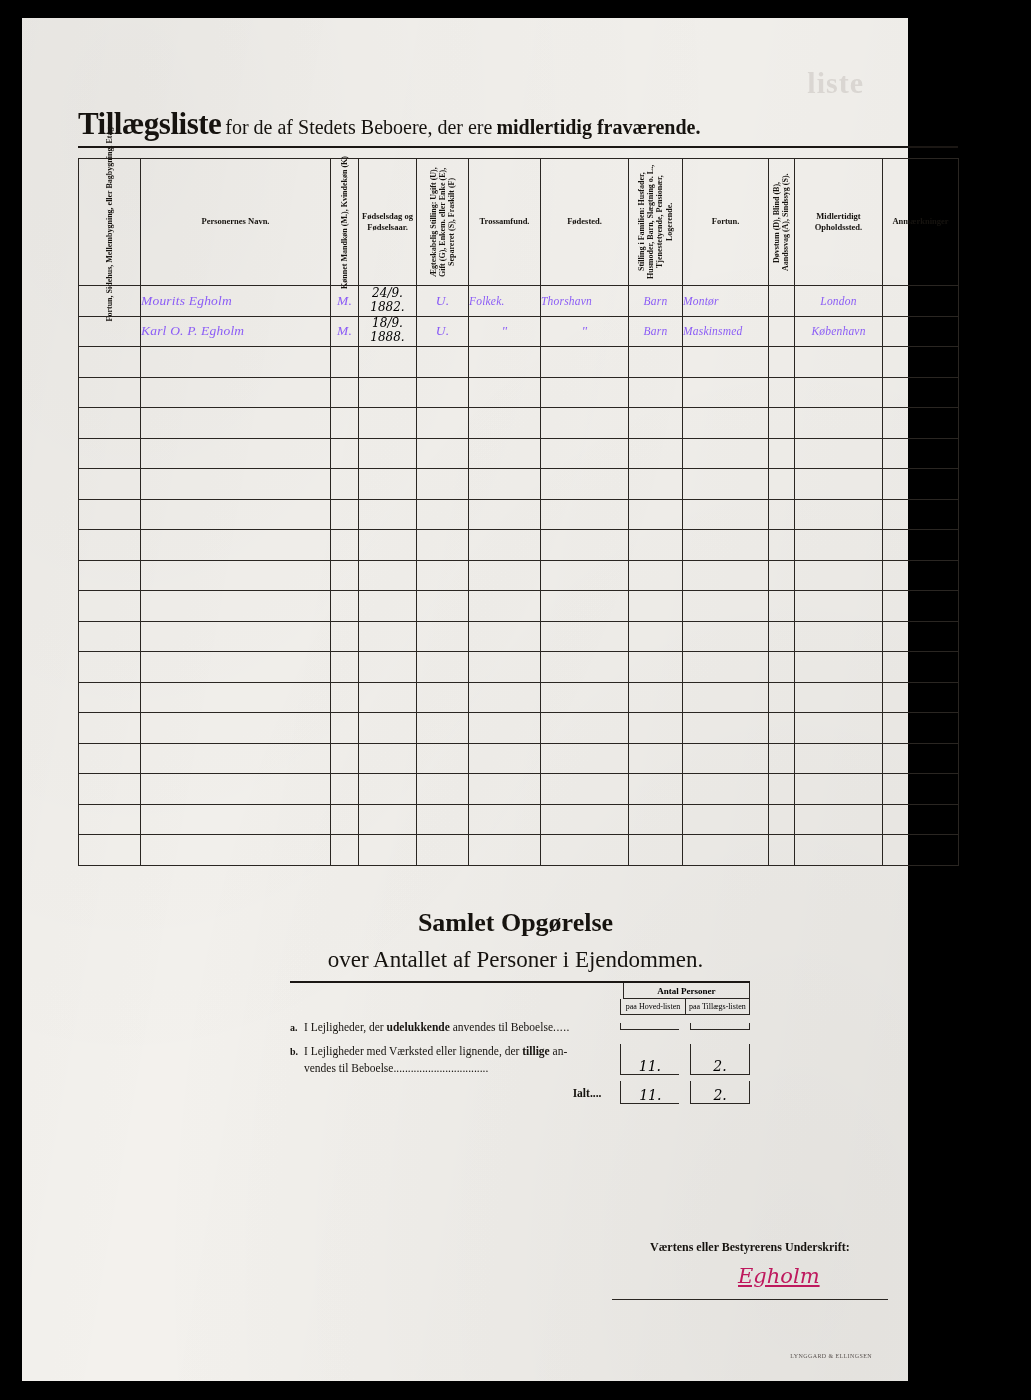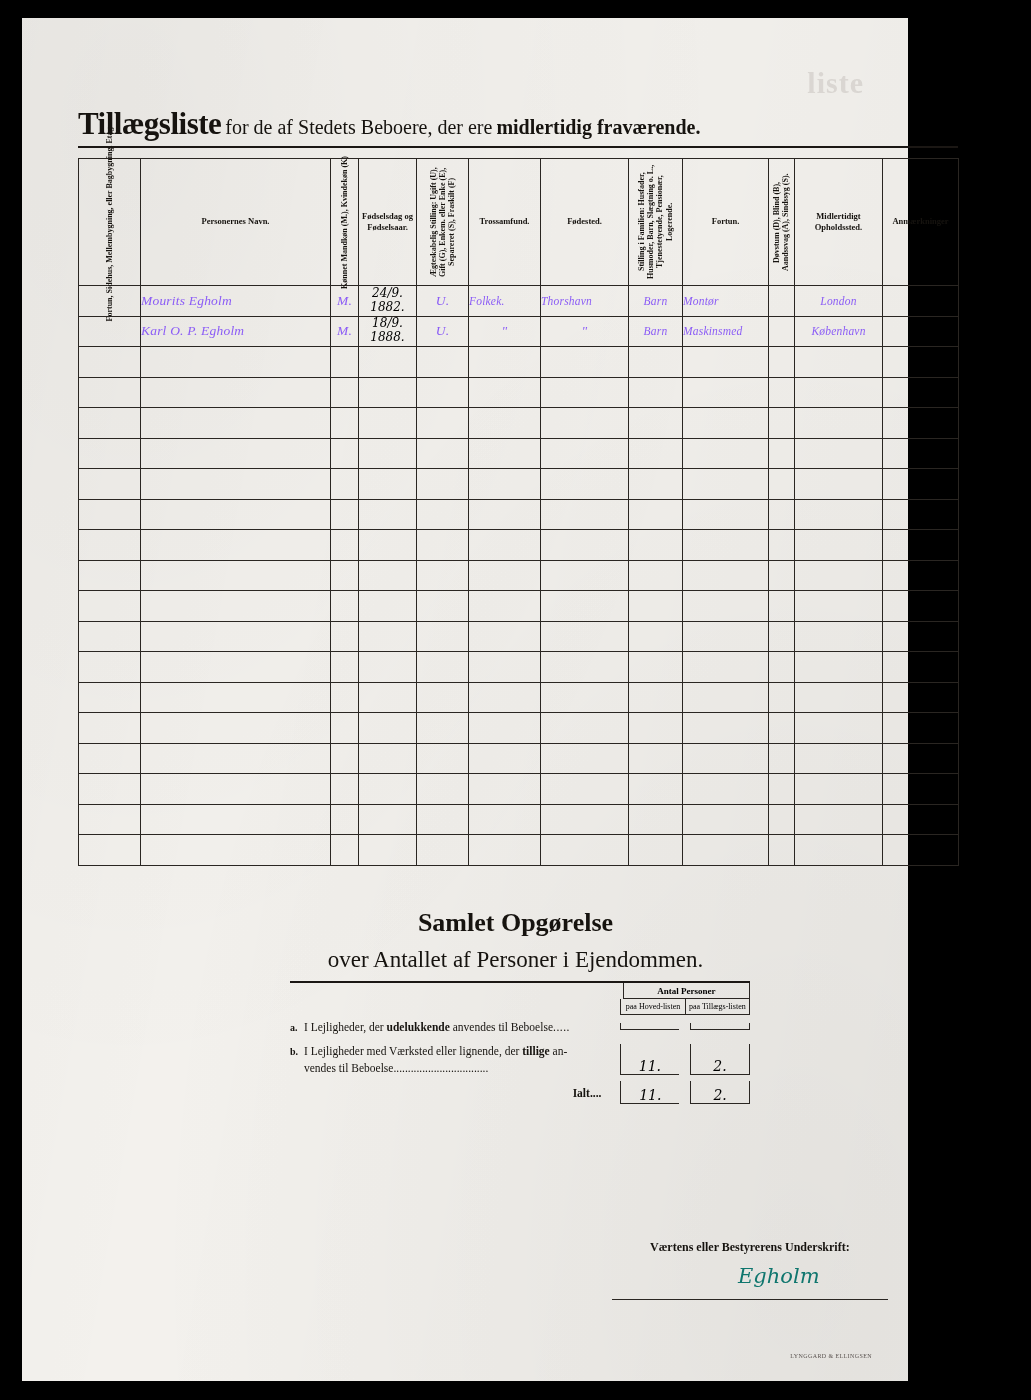--- a/index.html
+++ b/index.html
@@ -264,21 +264,22 @@
     height: 1px;
     background: #2a2622;
   }
   .sig-hand {
     position: absolute;
     left: 716px;
     top: 1246px;
     font-family: "DejaVu Serif", serif;
     font-style: italic;
     font-size: 21px;
-    color: #0f766e;
+    color: #be185d;
+    text-decoration: underline;
   }
   .printer {
     position: absolute;
     right: 36px;
     bottom: 22px;
     font-size: 6px;
     letter-spacing: 0.4px;
     color: #5a5350;
   }
 </style>

